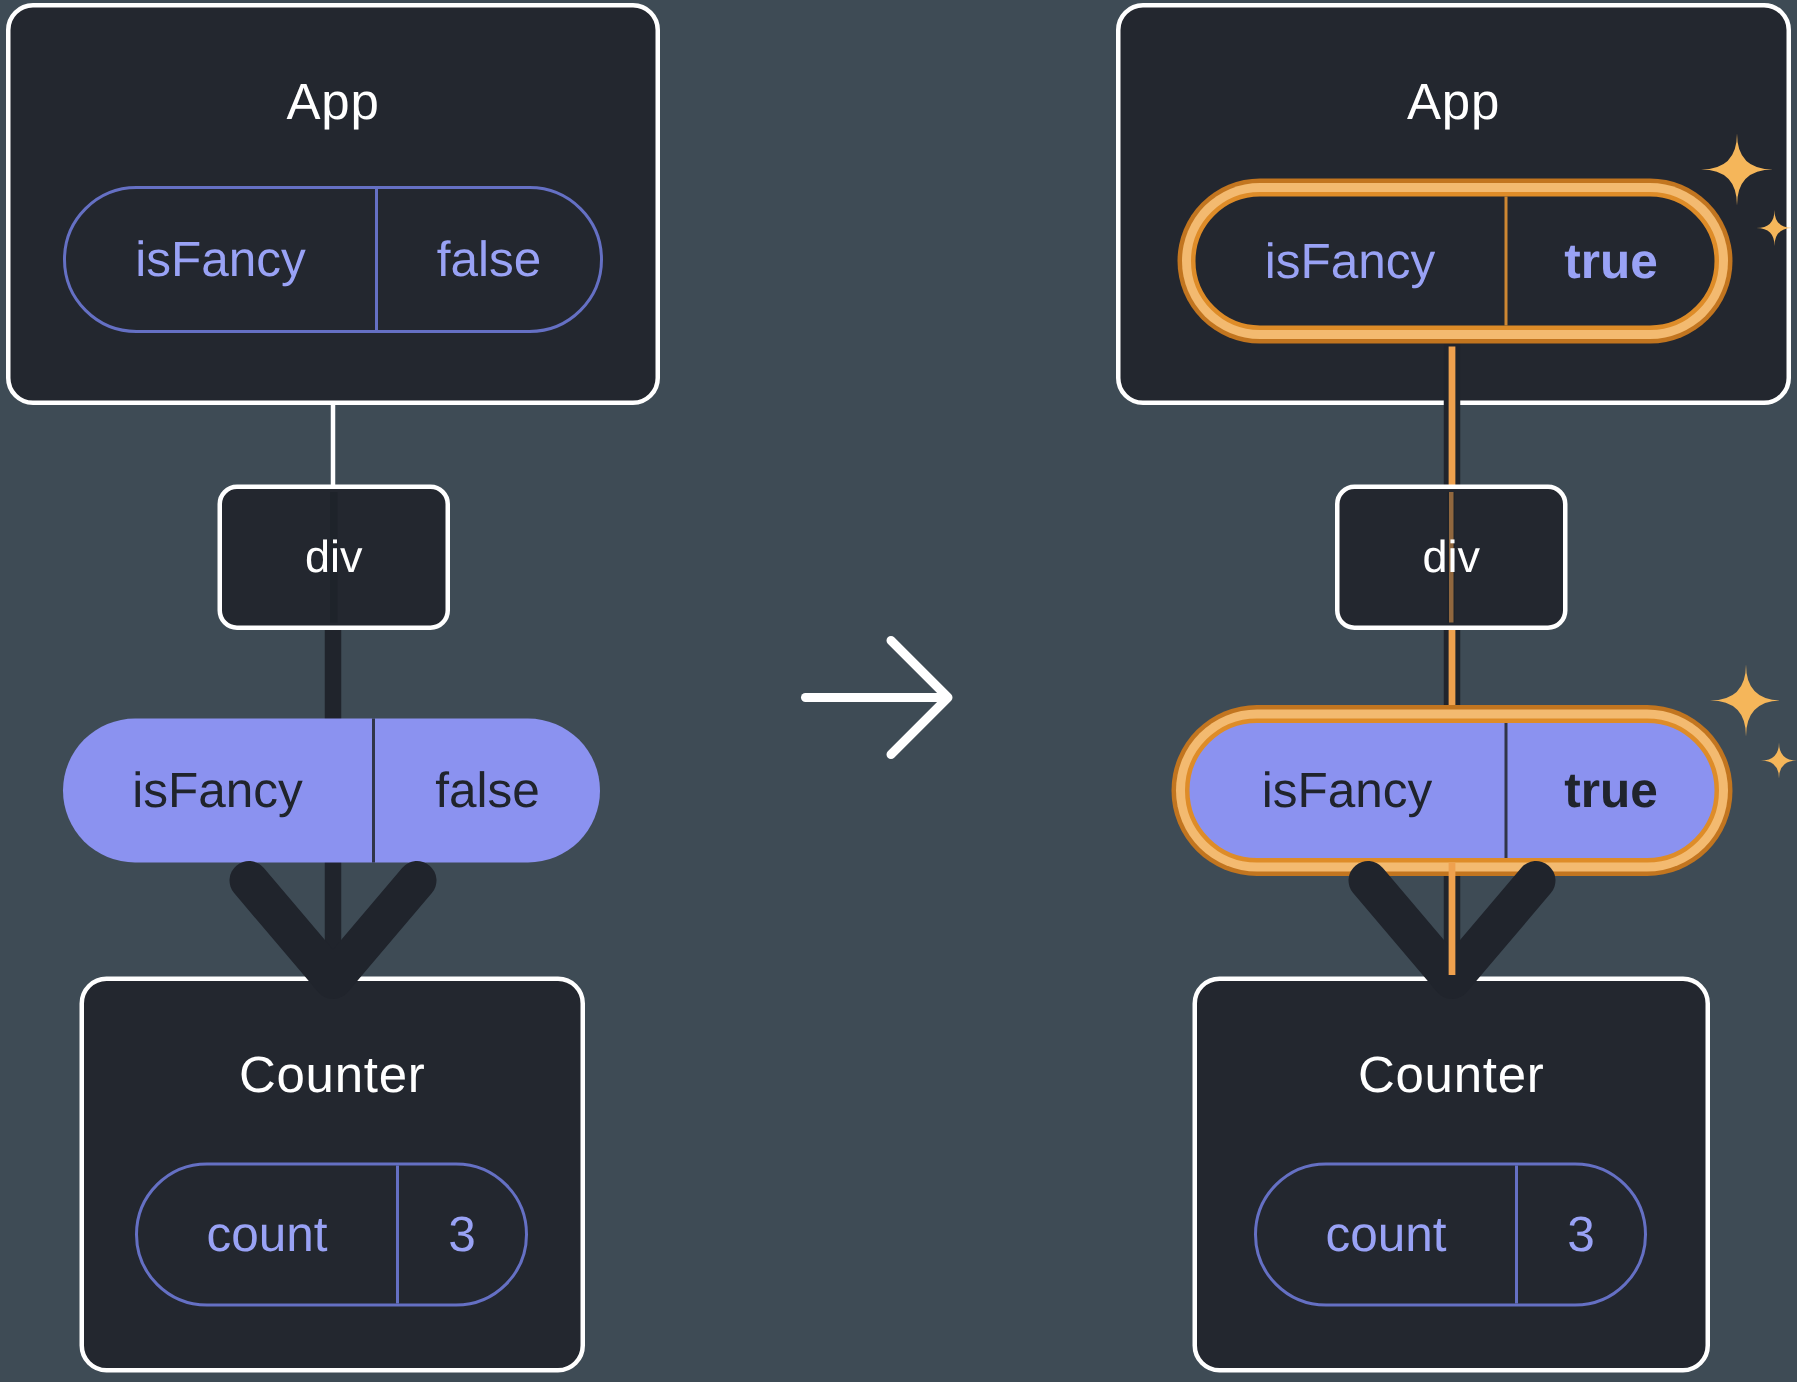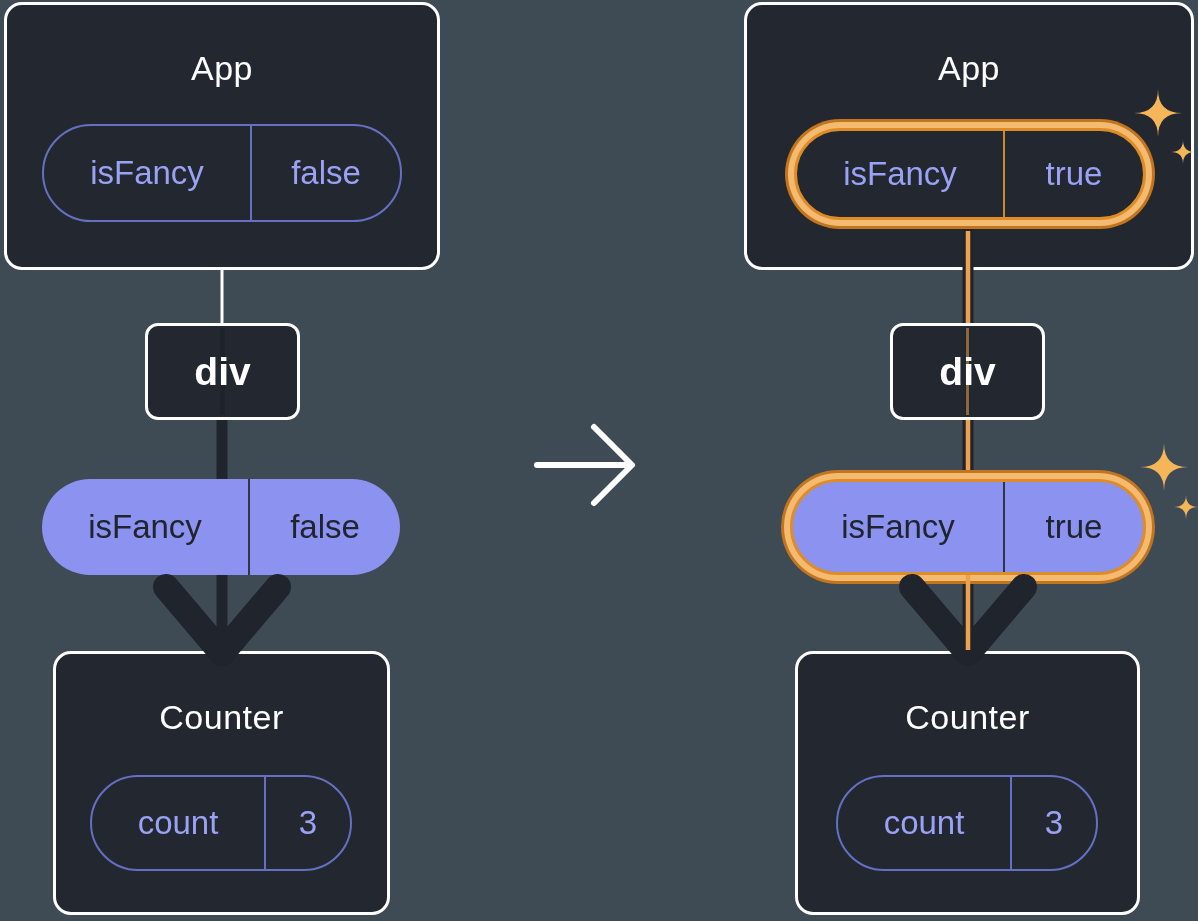--- a/index.html
+++ b/index.html
@@ -28,21 +28,21 @@
     text-align: center;
     margin-top: 44px;
     letter-spacing: .5px;
   }
 
   .div-box {
     z-index: 2;
     display: flex; align-items: center; justify-content: center;
     border-radius: 13px;
   }
-  .div-box .label { position: relative; z-index: 1; color: #fff; font-size: 39px; font-weight: 700; }
+  .div-box .label { position: relative; z-index: 1; color: #fff; font-size: 30px; font-weight: 400; }
   .div-box .core {
     position: absolute; left: 50%; top: 2px; bottom: 2px;
     width: 5px; margin-left: -2.5px;
     background: rgba(22,26,33,.33); z-index: 0;
   }
   .div-box .core.orange { width: 3px; margin-left: -1.5px; background: rgba(239,161,78,.55); }
 
   .pill {
     position: absolute; z-index: 3;
     display: flex;
@@ -58,21 +58,21 @@
   .pill.darkfill { background: var(--box, #23272F); color: var(--purple-text, #99A2F5); }
   .pill.darkfill .cell + .cell { border-color: #CE8733; }
 
   .pill.filled { background: var(--pill-fill, #8B92F0); color: var(--dark-ink, #20242C); font-weight: 500; }
   .pill.filled .cell + .cell { border-color: rgba(32,36,44,.85); }
 
   .pill.ring {
     border: 3px solid var(--orange-ring, #DE8C28);
     box-shadow: 0 0 0 6px var(--orange-glow, #F3BA70), 0 0 0 9px var(--orange-ring-outer, #C2751F);
   }
-  .bold { font-weight: 400; }
+  .bold { font-weight: 700; }
 
   
   #app-l       { left: 4px;   top: 2px;   width: 436px; height: 268px; }
   #pill-app-l  { left: 42px;  top: 124px; width: 360px; height: 98px; }
   #div-l       { left: 145px; top: 323px; width: 155px; height: 97px; }
   #pill-prop-l { left: 42px;  top: 479px; width: 358px; height: 96px; }
   #counter-l   { left: 53px;  top: 651px; width: 337px; height: 264px; }
   #pill-counter-l { left: 90px; top: 775px; width: 262px; height: 96px; }
 
   

